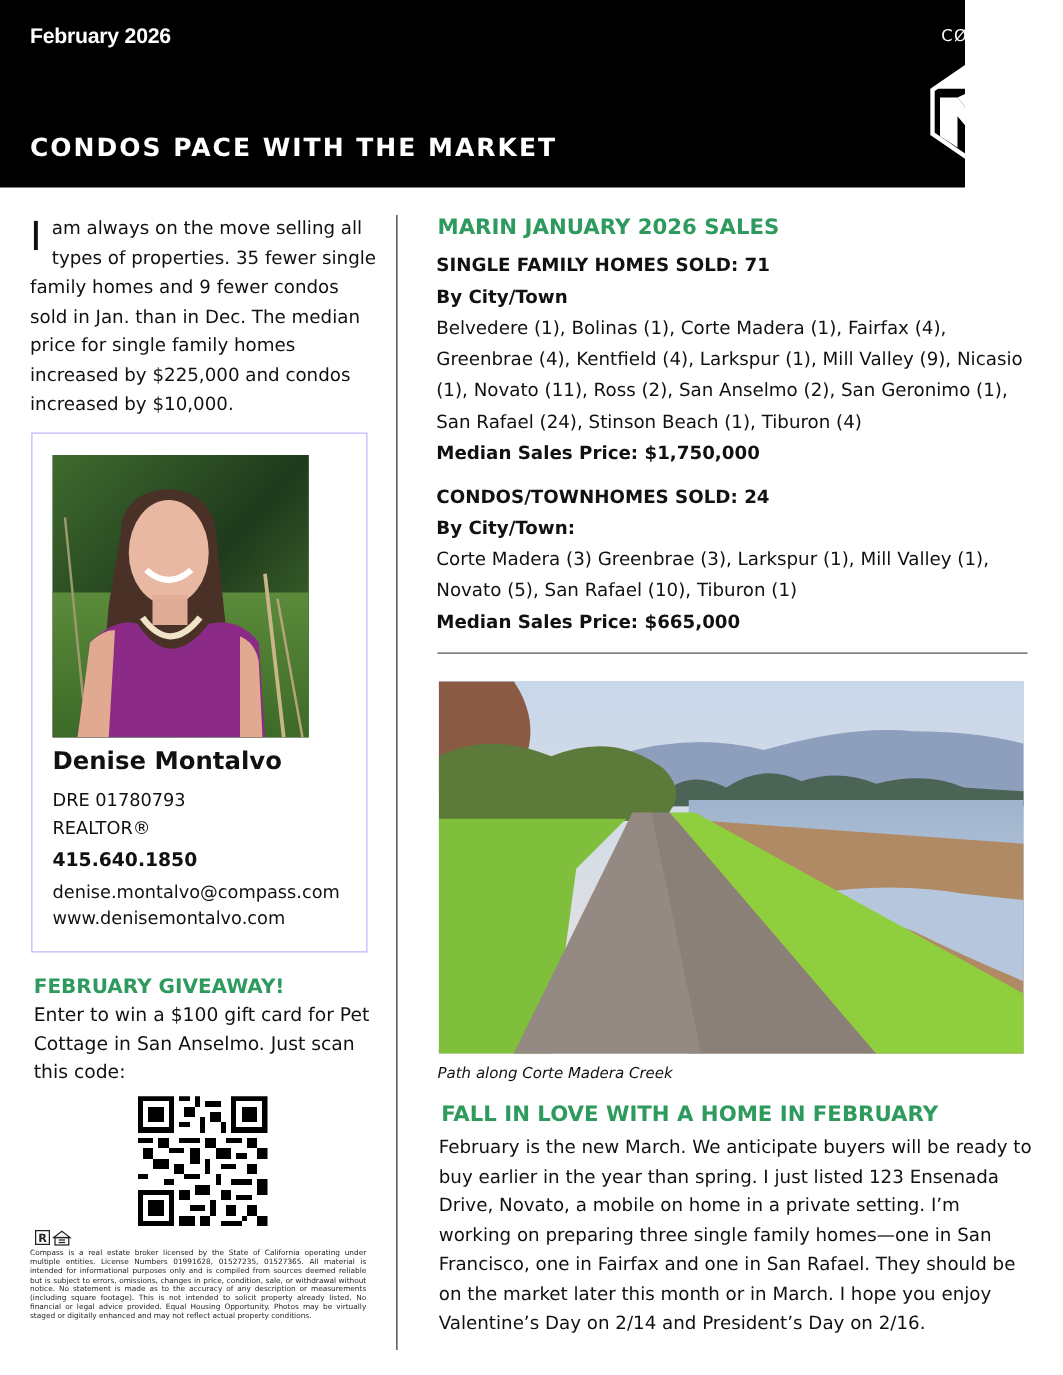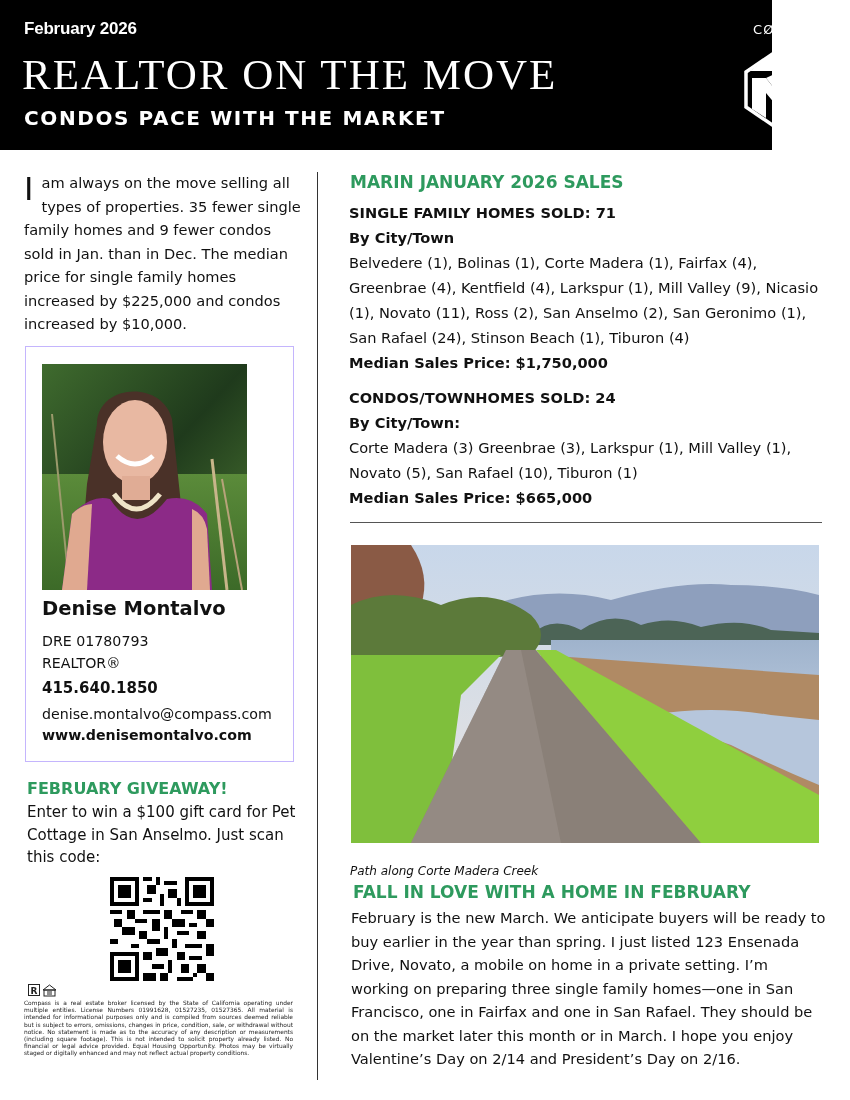--- a/index.html
+++ b/index.html
@@ -23,21 +23,21 @@
 
   
   .agent-card { position: absolute; left: 25px; top: 346px; width: 269px; height: 416px; border: 1px solid #c4b5fd; }
   .agent-photo { position: absolute; left: 16px; top: 17px; width: 205px; height: 226px; overflow: hidden; background: #2e4a26; }
   .agent-name { position: absolute; left: 16px; top: 250px; font-weight: bold; font-size: 19.5px; }
   .agent-line { position: absolute; left: 16px; font-size: 14.2px; white-space: nowrap; }
   .agent-dre { top: 286px; }
   .agent-realtor { top: 308px; }
   .agent-phone { top: 332px; font-weight: bold; font-size: 15px; }
   .agent-email { top: 359px; }
-  .agent-web { top: 380px; font-weight: bold; }
+  .agent-web { top: 380px; font-weight: normal; }
 
   
   .giveaway-title { position: absolute; left: 27px; top: 779px; font-weight: bold; font-size: 16px; color: #2e9a5e; }
   .giveaway-body { position: absolute; left: 27px; top: 801px; width: 275px; font-size: 15px; line-height: 22.5px; }
   .qr { position: absolute; left: 110px; top: 877px; width: 104px; height: 104px; }
   .realtor-icons { position: absolute; left: 28px; top: 984px; width: 30px; height: 14px; }
   .disclaimer { position: absolute; left: 24px; top: 1000px; width: 269px; font-size: 5.9px; line-height: 7.2px; text-align: justify; color: #222; }
 
   
   .sales-title { position: absolute; left: 350px; top: 172px; font-weight: bold; font-size: 17px; color: #2e9a5e; white-space: nowrap; }
@@ -47,30 +47,29 @@
   .sfh-by { top: 225px; }
   .sfh-list { top: 250px; }
   .sfh-median { top: 350px; }
   .condo-head { top: 385px; }
   .condo-by { top: 410px; }
   .condo-list { top: 435px; }
   .condo-median { top: 485px; }
   .section-rule { position: absolute; left: 350px; top: 522px; width: 472px; height: 1px; background: #555; }
 
   .landscape { position: absolute; left: 351px; top: 545px; width: 468px; height: 298px; overflow: hidden; background: #b9cbe0; }
-  .caption { position: absolute; left: 350px; top: 851px; font-style: italic; font-size: 12px; margin-top: 13px; }
+  .caption { position: absolute; left: 350px; top: 851px; font-style: italic; font-size: 12px; }
   .fall-title { position: absolute; left: 353px; top: 882px; font-weight: bold; font-size: 17px; color: #2e9a5e; white-space: nowrap; }
   .fall-body { position: absolute; left: 351px; top: 906px; width: 475px; font-size: 14.6px; line-height: 23.5px; }
 </style>
 </head>
 <body>
 
 <div class="header">
   <div class="issue-date">February 2026</div>
-  <div class="main-title">REALTOR ON THE MOVE</div>
   <div class="subtitle">CONDOS PACE WITH THE MARKET</div>
   <div class="brand">CØMPASS</div>
   <svg class="brand-logo" viewBox="0 0 78 88">
 
     <polygon points="39,3 74,27 74,62 39,86 4,62 4,27" fill="none" stroke="#fff" stroke-width="3.5"></polygon>
 
     <rect x="57" y="7" width="7" height="16" fill="#fff"></rect>
 
     <polygon points="39,3 8,26 39,26" fill="#fff"></polygon>
 

